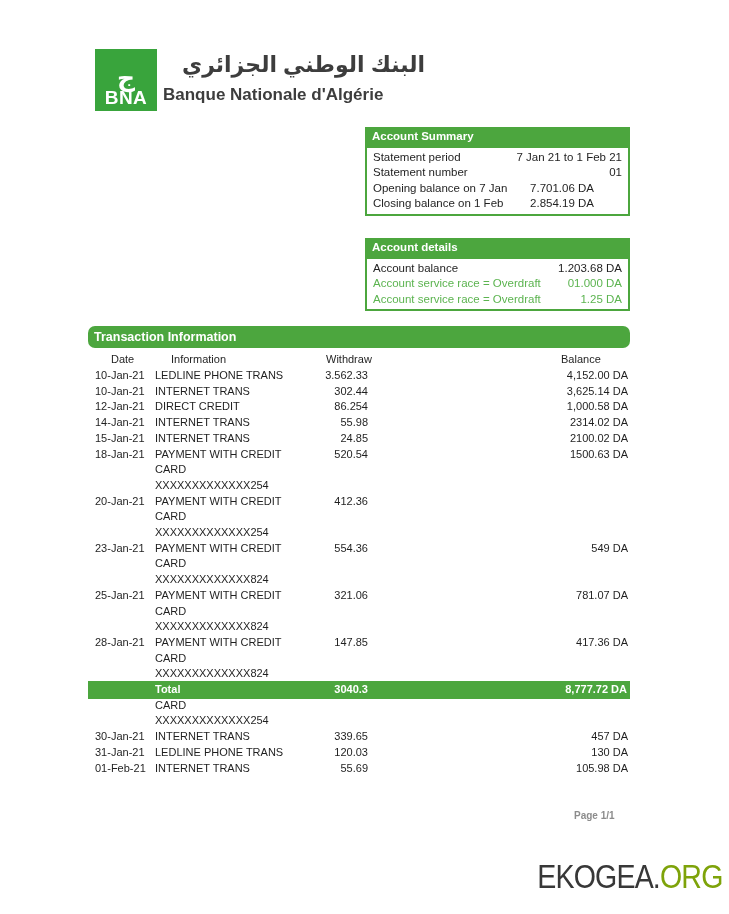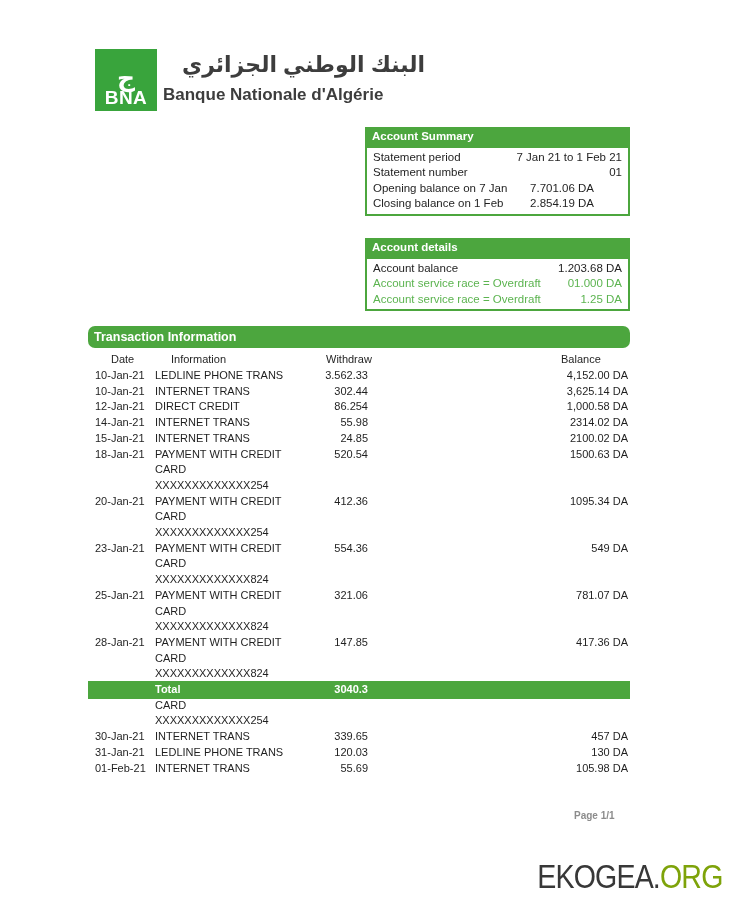--- a/index.html
+++ b/index.html
@@ -194,21 +194,20 @@
         <span class="c-wd">520.54</span>
         <span class="c-bal">1500.63 DA</span>
       </div>
       <div class="tx-row">
         <span class="c-date">20-Jan-21</span>
         <span class="c-tx">
           <div>PAYMENT WITH CREDIT CARD</div>
           <div>XXXXXXXXXXXXX254</div>
         </span>
         <span class="c-wd">412.36</span>
-        <span class="c-bal">1095.34 DA</span>
       </div>
       <div class="tx-row">
         <span class="c-date">23-Jan-21</span>
         <span class="c-tx">
           <div>PAYMENT WITH CREDIT CARD</div>
           <div>XXXXXXXXXXXXX824</div>
         </span>
         <span class="c-wd">554.36</span>
         <span class="c-bal">549 DA</span>
       </div>
@@ -264,20 +263,21 @@
 
         </span>
         <span class="c-wd">55.69</span>
         <span class="c-bal">105.98 DA</span>
       </div>
   </div>
 
   <div class="total-bar">
     <span class="t-label">Total</span>
     <span class="t-wd">3040.3</span>
+    <span class="t-bal">8,777.72 DA</span>
   </div>
 
   <div class="footer">
     <div></div>
       <div></div>
       <div></div>
       <div></div>
   </div>
 
   <div class="page-indicator">Page 1/1</div>

